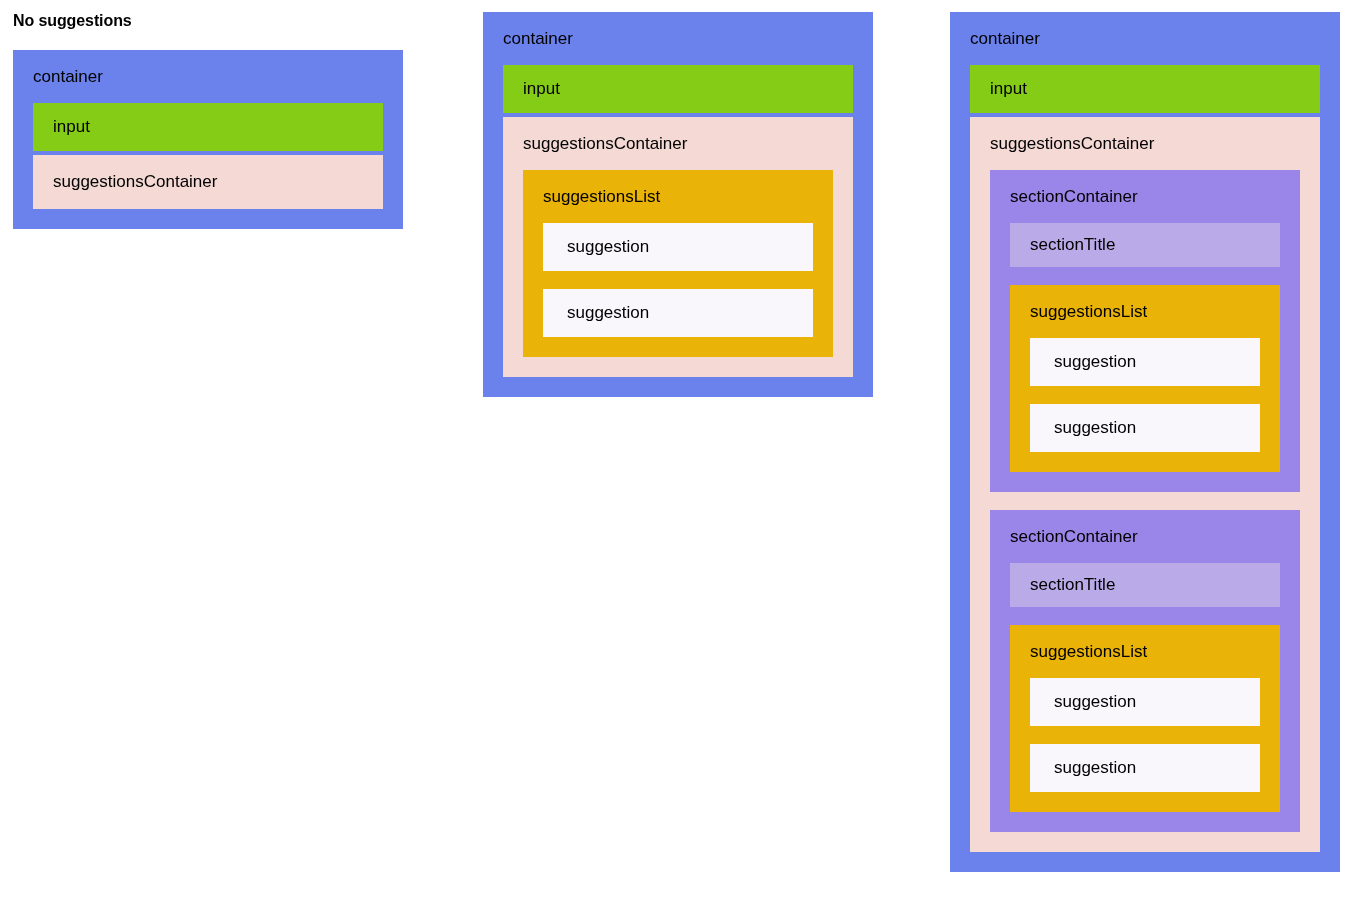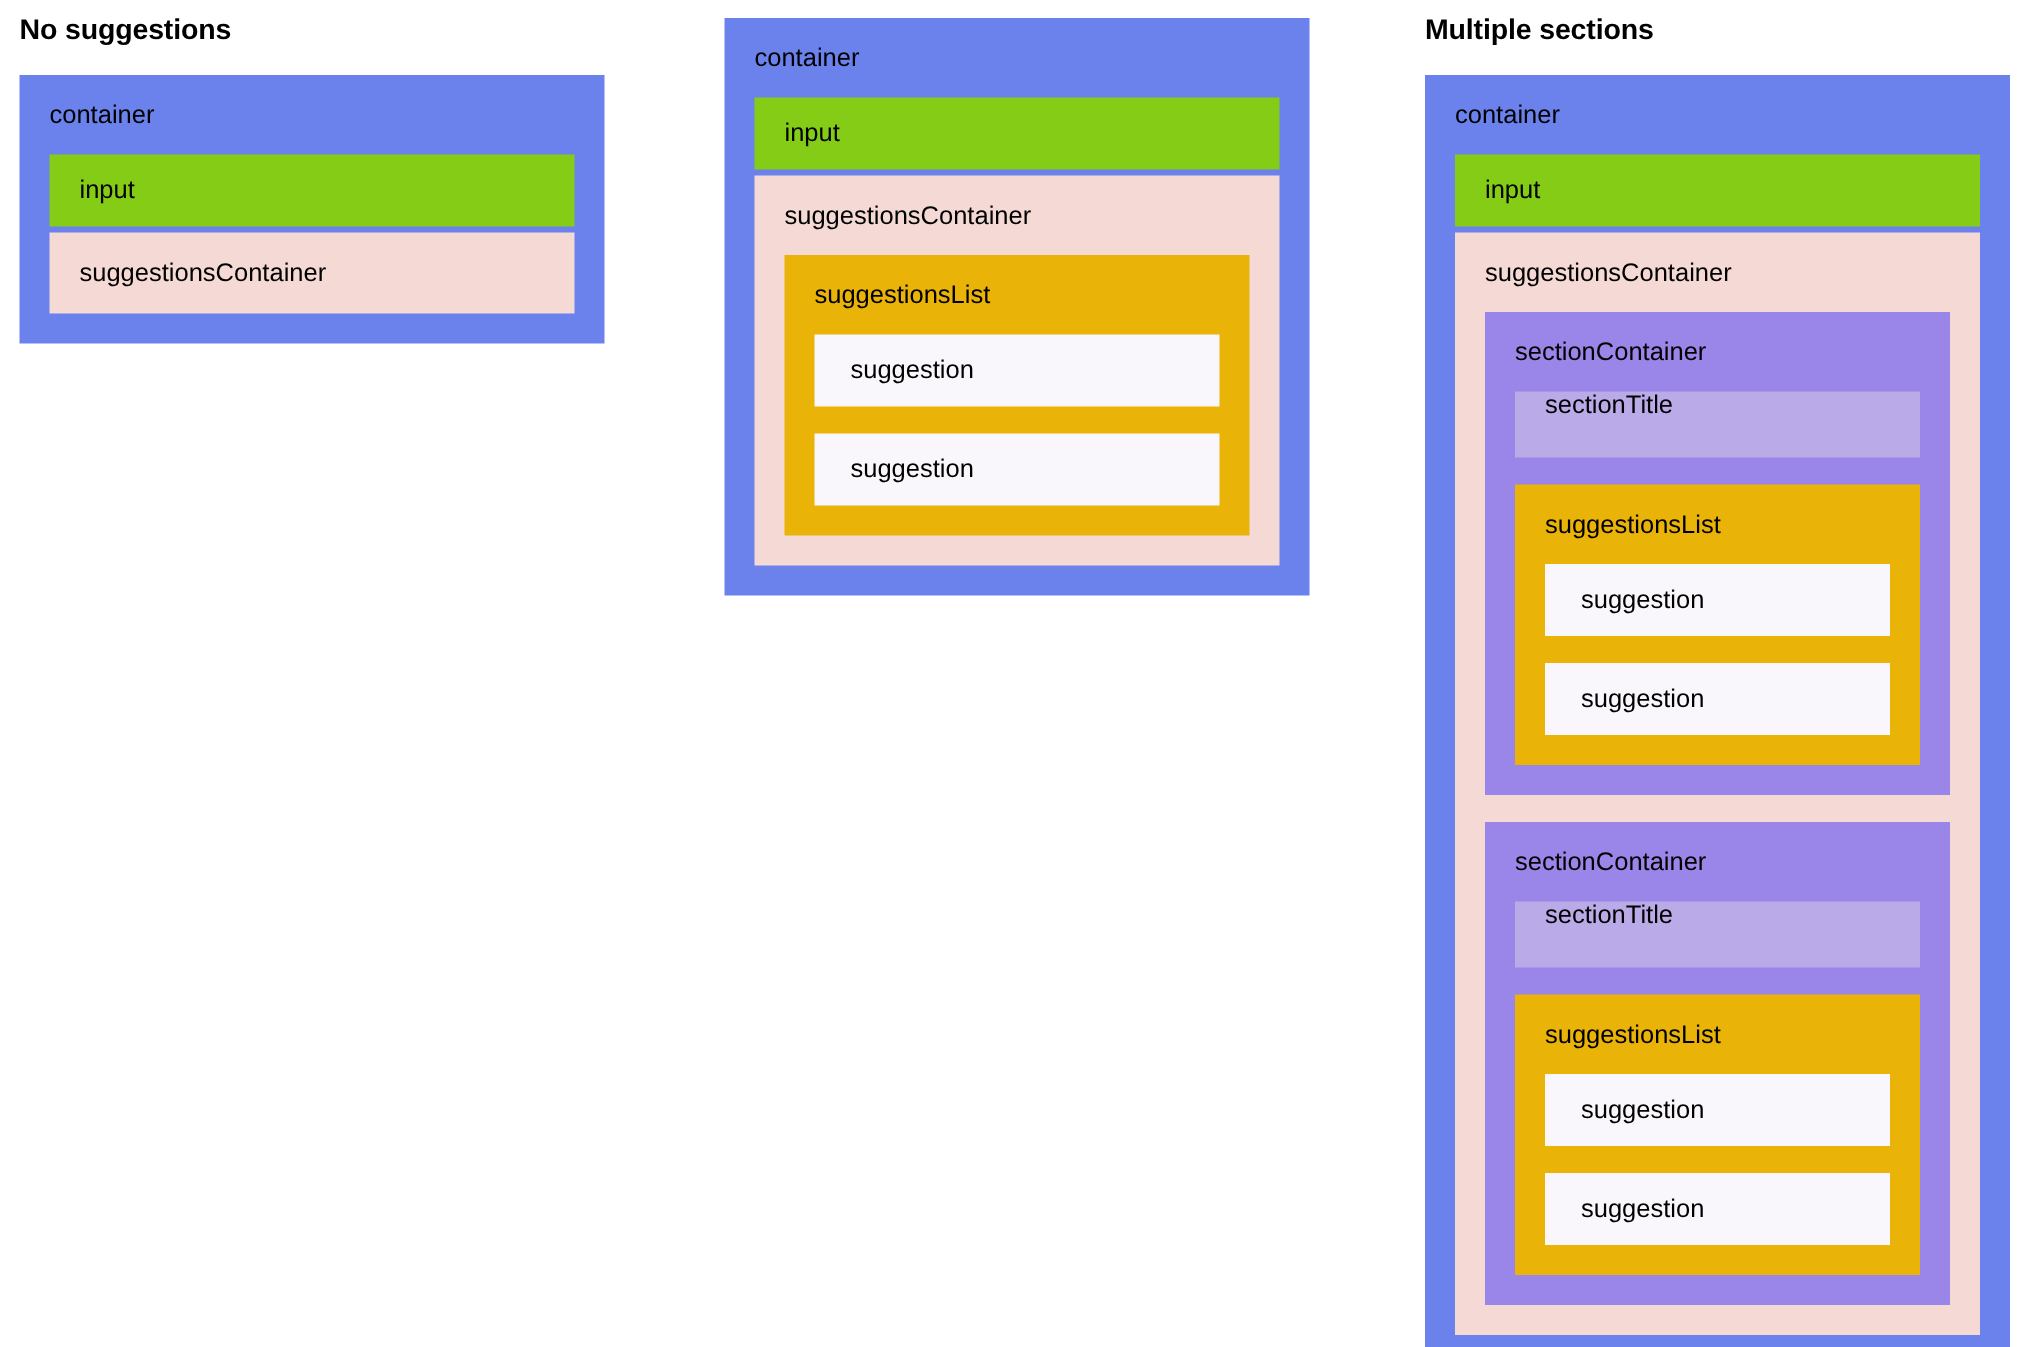--- a/index.html
+++ b/index.html
@@ -27,21 +27,21 @@
 
   .column {
     box-sizing: border-box;
     padding-top: 12px;
   }
   .col-1 { width: 470px; padding-left: 13px; padding-right: 0; }
   .col-2 { width: 470px; padding-left: 13px; padding-right: 0; }
   .col-3 { width: 416px; padding-left: 10px; padding-right: 0; }
 
   .column-title {
-    font-size: 19px;
+    font-size: 16px;
     font-weight: bold;
     line-height: 18px;
     margin: 0 0 20px 0;
     color: #000000;
     letter-spacing: -0.1px;
   }
 
   
   .box {
     box-sizing: border-box;
@@ -86,21 +86,21 @@
   .suggestion-box + .suggestion-box { margin-top: 18px; }
 
   .section-container-box { background: #9a85e8; }
   .section-container-box + .section-container-box { margin-top: 18px; }
 
   .section-title-box {
     background: #bbaae8;
     height: 44px;
     padding: 0 0 0 20px;
     display: flex;
-    align-items: flex-start;
+    align-items: center;
     margin-bottom: 18px;
   }
   .section-title-box .box-label { margin-bottom: 0; }
 </style>
 </head>
 <body>
 
 <div class="page">
 
   <div class="column col-1">
@@ -139,21 +139,20 @@
           </div>
           <div class="box suggestion-box">
             <span class="box-label">suggestion</span>
           </div>
         </div>
       </div>
     </div>
   </div>
 
   <div class="column col-3">
-    <div class="column-title">Multiple sections</div>
 
     <div class="box container-box">
       <span class="box-label">container</span>
 
       <div class="box input-box">
         <span class="box-label">input</span>
       </div>
 
       <div class="box suggestions-container-box">
         <span class="box-label">suggestionsContainer</span>

